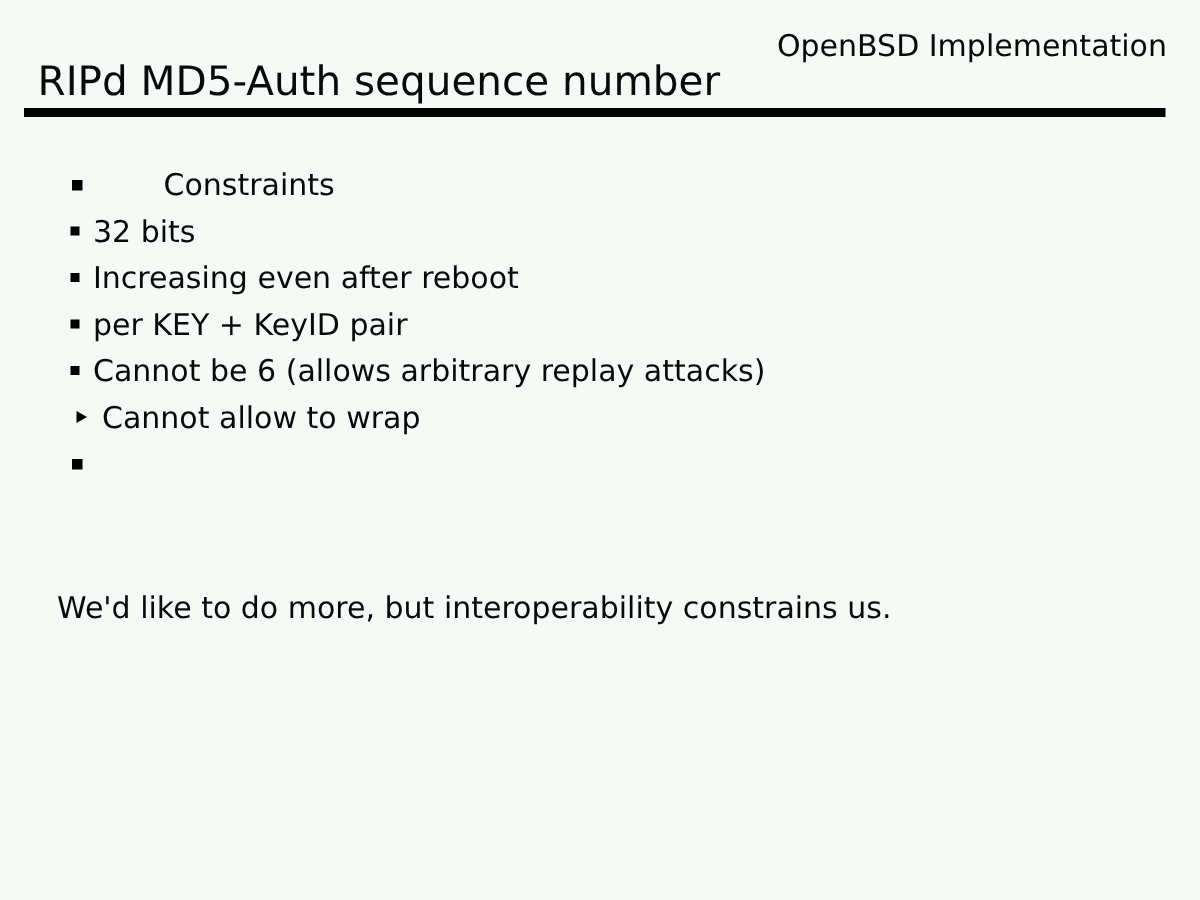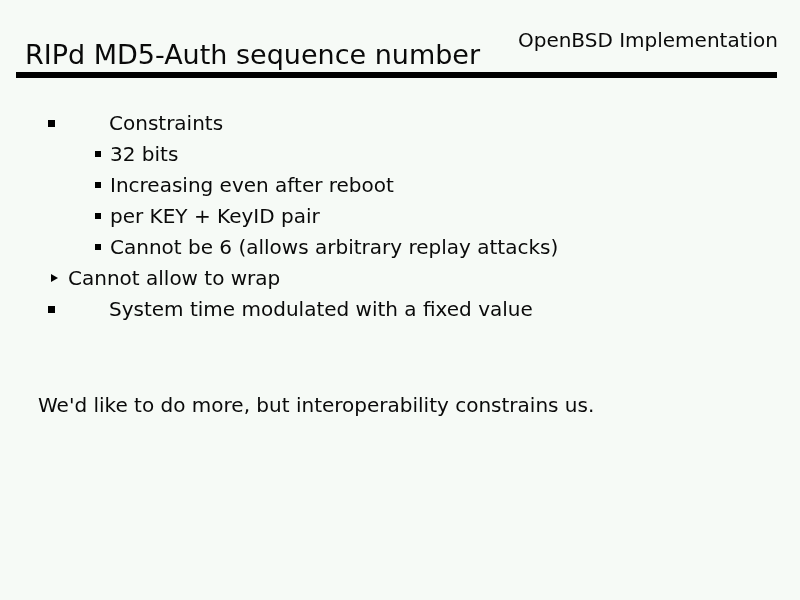--- a/index.html
+++ b/index.html
@@ -14,21 +14,21 @@
     font-family: "DejaVu Sans", "Liberation Sans", sans-serif;
     background: #f6faf6;
     color: #0a0a0a;
   }
   .slide {
     position: absolute;
     inset: 0;
   }
   .header-label {
     position: absolute;
-    top: 28px;
+    top: 18px;
     right: 22px;
     font-size: 20px;
     line-height: 24px;
     white-space: nowrap;
     margin-left: 36px;
   }
   .slide-title {
     position: absolute;
     top: 40px;
     left: 25px;
@@ -51,21 +51,21 @@
     right: 0;
   }
   .bullet-line {
     display: flex;
     align-items: center;
     height: 31px;
     font-size: 20px;
     white-space: nowrap;
   }
   .bullet-line.lvl1 { padding-left: 48px; gap: 44px; }
-  .bullet-line.lvl2 { padding-left: 95px; }
+  .bullet-line.lvl2 { padding-left: 47px; }
   .bullet-line.lvl3 { padding-left: 51px; }
   .marker {
     flex: 0 0 auto;
     display: inline-block;
   }
   .lvl1 .marker {
     width: 7px;
     height: 7px;
     background: #000000;
     margin-right: 10px;
@@ -134,21 +134,20 @@
       <span>Cannot be 6 (allows arbitrary replay attacks)</span>
     </div>
 
     <div class="bullet-line lvl3">
       <span class="marker"></span>
       <span>Cannot allow to wrap</span>
     </div>
 
     <div class="bullet-line lvl1">
       <span class="marker"></span>
-      <span>System time modulated with a fixed value</span>
     </div>
 
 
   </div>
 
   <div class="footer-note">We'd like to do more, but interoperability constrains us.</div>
 
 </div>
 
 </body></html>

